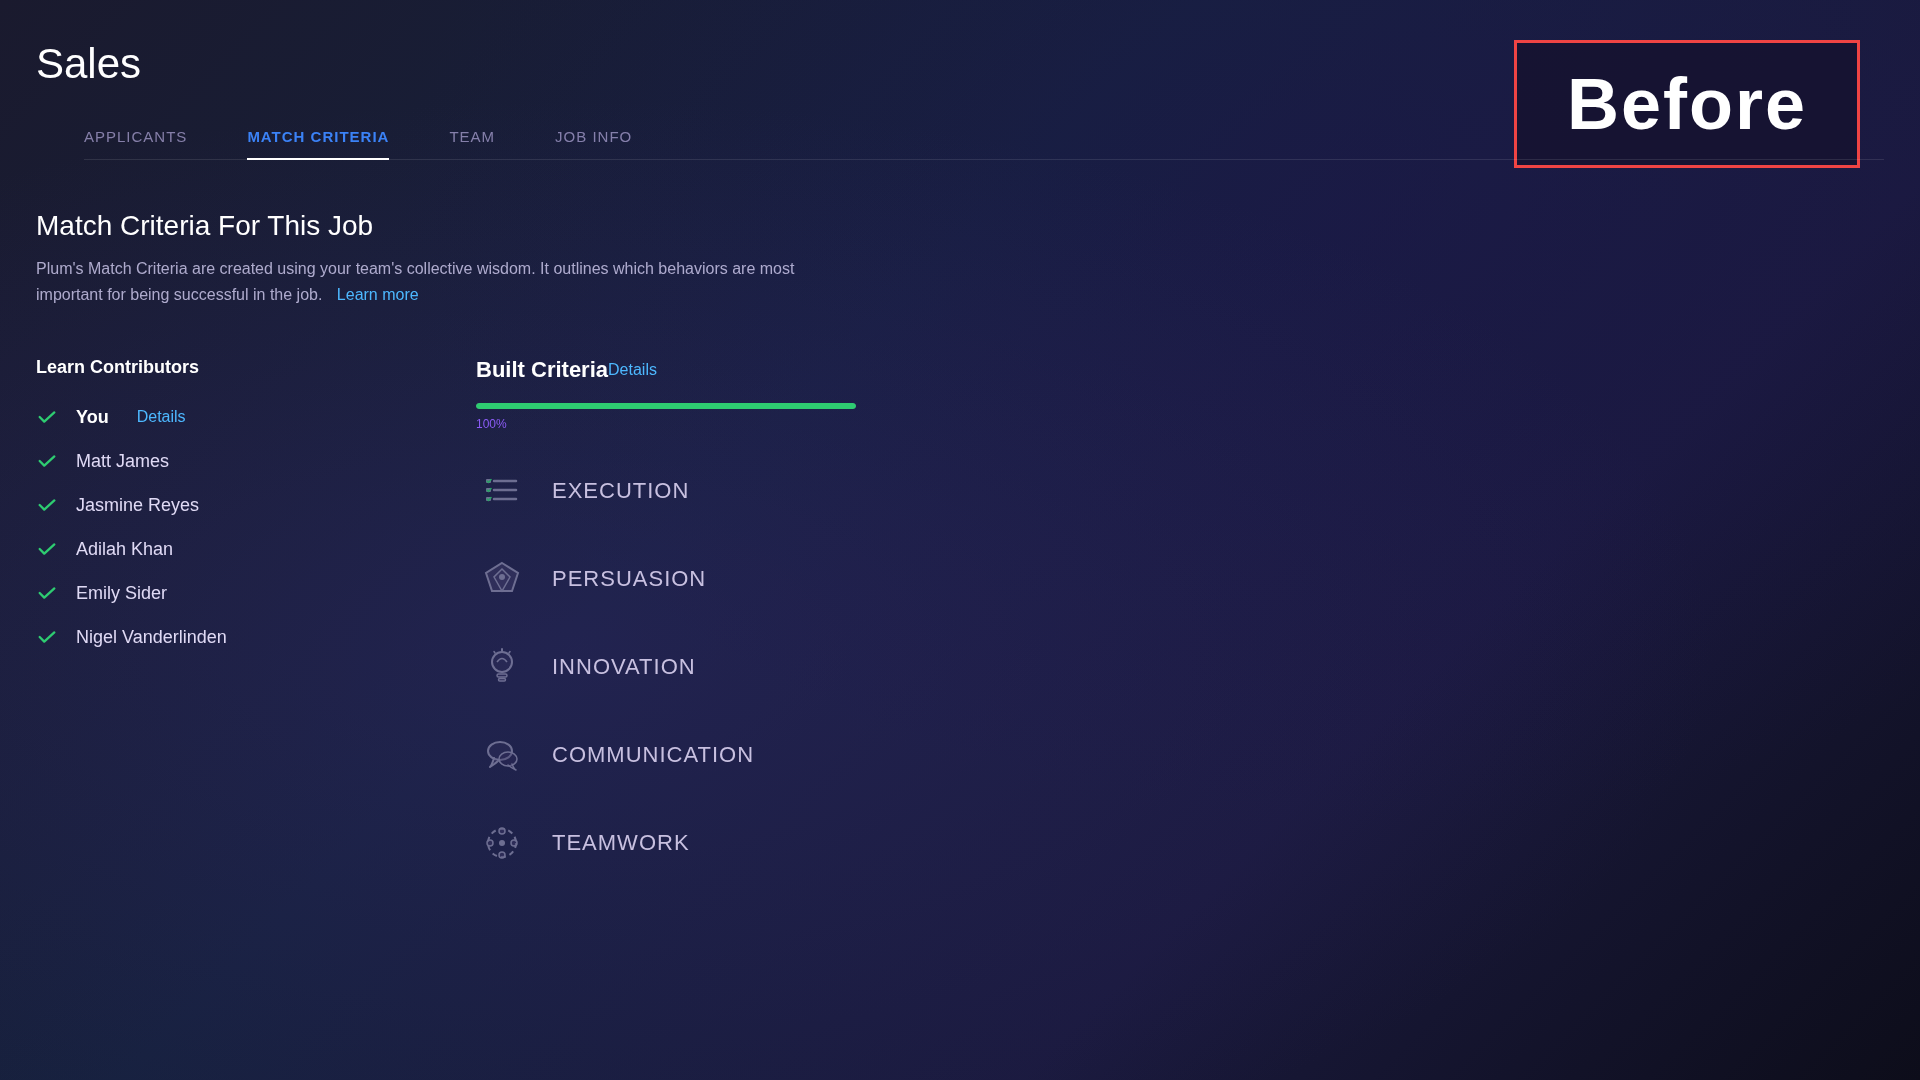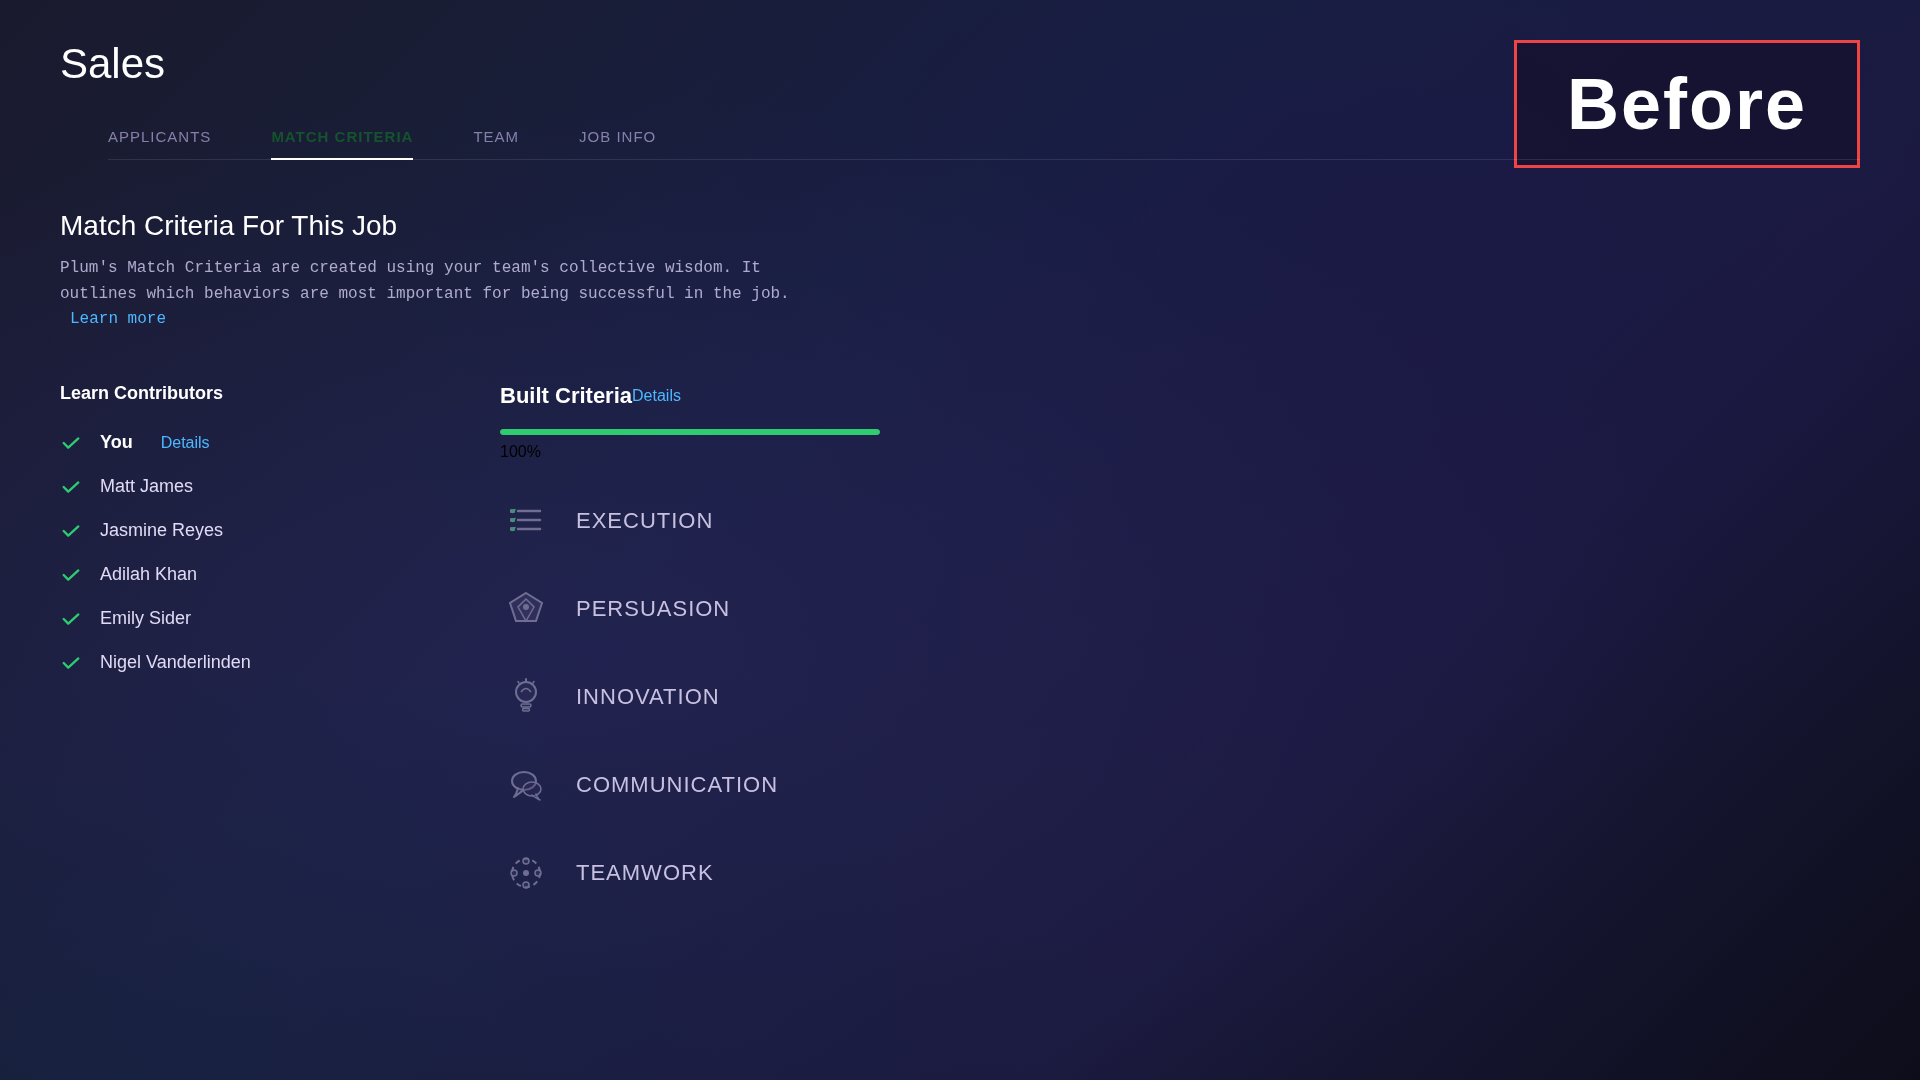--- a/index.html
+++ b/index.html
@@ -19,21 +19,21 @@
       position: absolute;
       top: 0; left: 0; right: 0; bottom: 0;
       background-image: radial-gradient(ellipse at 30% 60%, rgba(60,40,120,0.3) 0%, transparent 60%),
                         radial-gradient(ellipse at 70% 20%, rgba(30,20,80,0.4) 0%, transparent 50%);
       pointer-events: none;
     }
 
     .page-container {
       position: relative;
       z-index: 1;
-      padding: 40px 60px;
+      padding: 40px 36px;
     }
 
     
     .page-title {
       font-size: 42px;
       font-weight: 300;
       color: #ffffff;
       margin-bottom: 40px;
     }
 
@@ -51,21 +51,21 @@
       font-weight: 500;
       letter-spacing: 1px;
       color: rgba(180,170,220,0.7);
       cursor: pointer;
       padding-bottom: 14px;
       text-transform: uppercase;
       position: relative;
       text-decoration: none;
     }
     .tab.active {
-      color: #14532d;
+      color: #3b82f6;
       font-weight: 700;
     }
     .tab.active::after {
       content: '';
       position: absolute;
       bottom: -1px;
       left: 0;
       right: 0;
       height: 2px;
       background: #ffffff;
@@ -78,21 +78,20 @@
       color: #ffffff;
       margin-bottom: 14px;
     }
 
     .section-description {
       font-size: 16px;
       color: rgba(200,195,230,0.85);
       max-width: 780px;
       line-height: 1.6;
       margin-bottom: 50px;
-      font-family: Liberation Mono, monospace;
     }
 
     .section-description a {
       color: #4db8ff;
       text-decoration: none;
     }
 
     
     .content-area {
       display: flex;
@@ -181,22 +180,22 @@
       margin-bottom: 8px;
     }
 
     .progress-bar-fill {
       height: 100%;
       background: #2ecc71;
       border-radius: 3px;
     }
 
     .progress-percent {
-      font-size: 16px;
-      color: #000000;
+      font-size: 12px;
+      color: #8b5cf6;
       margin-bottom: 34px;
     }
 
     
     .criteria-item {
       display: flex;
       align-items: center;
       gap: 24px;
       margin-bottom: 36px;
     }

